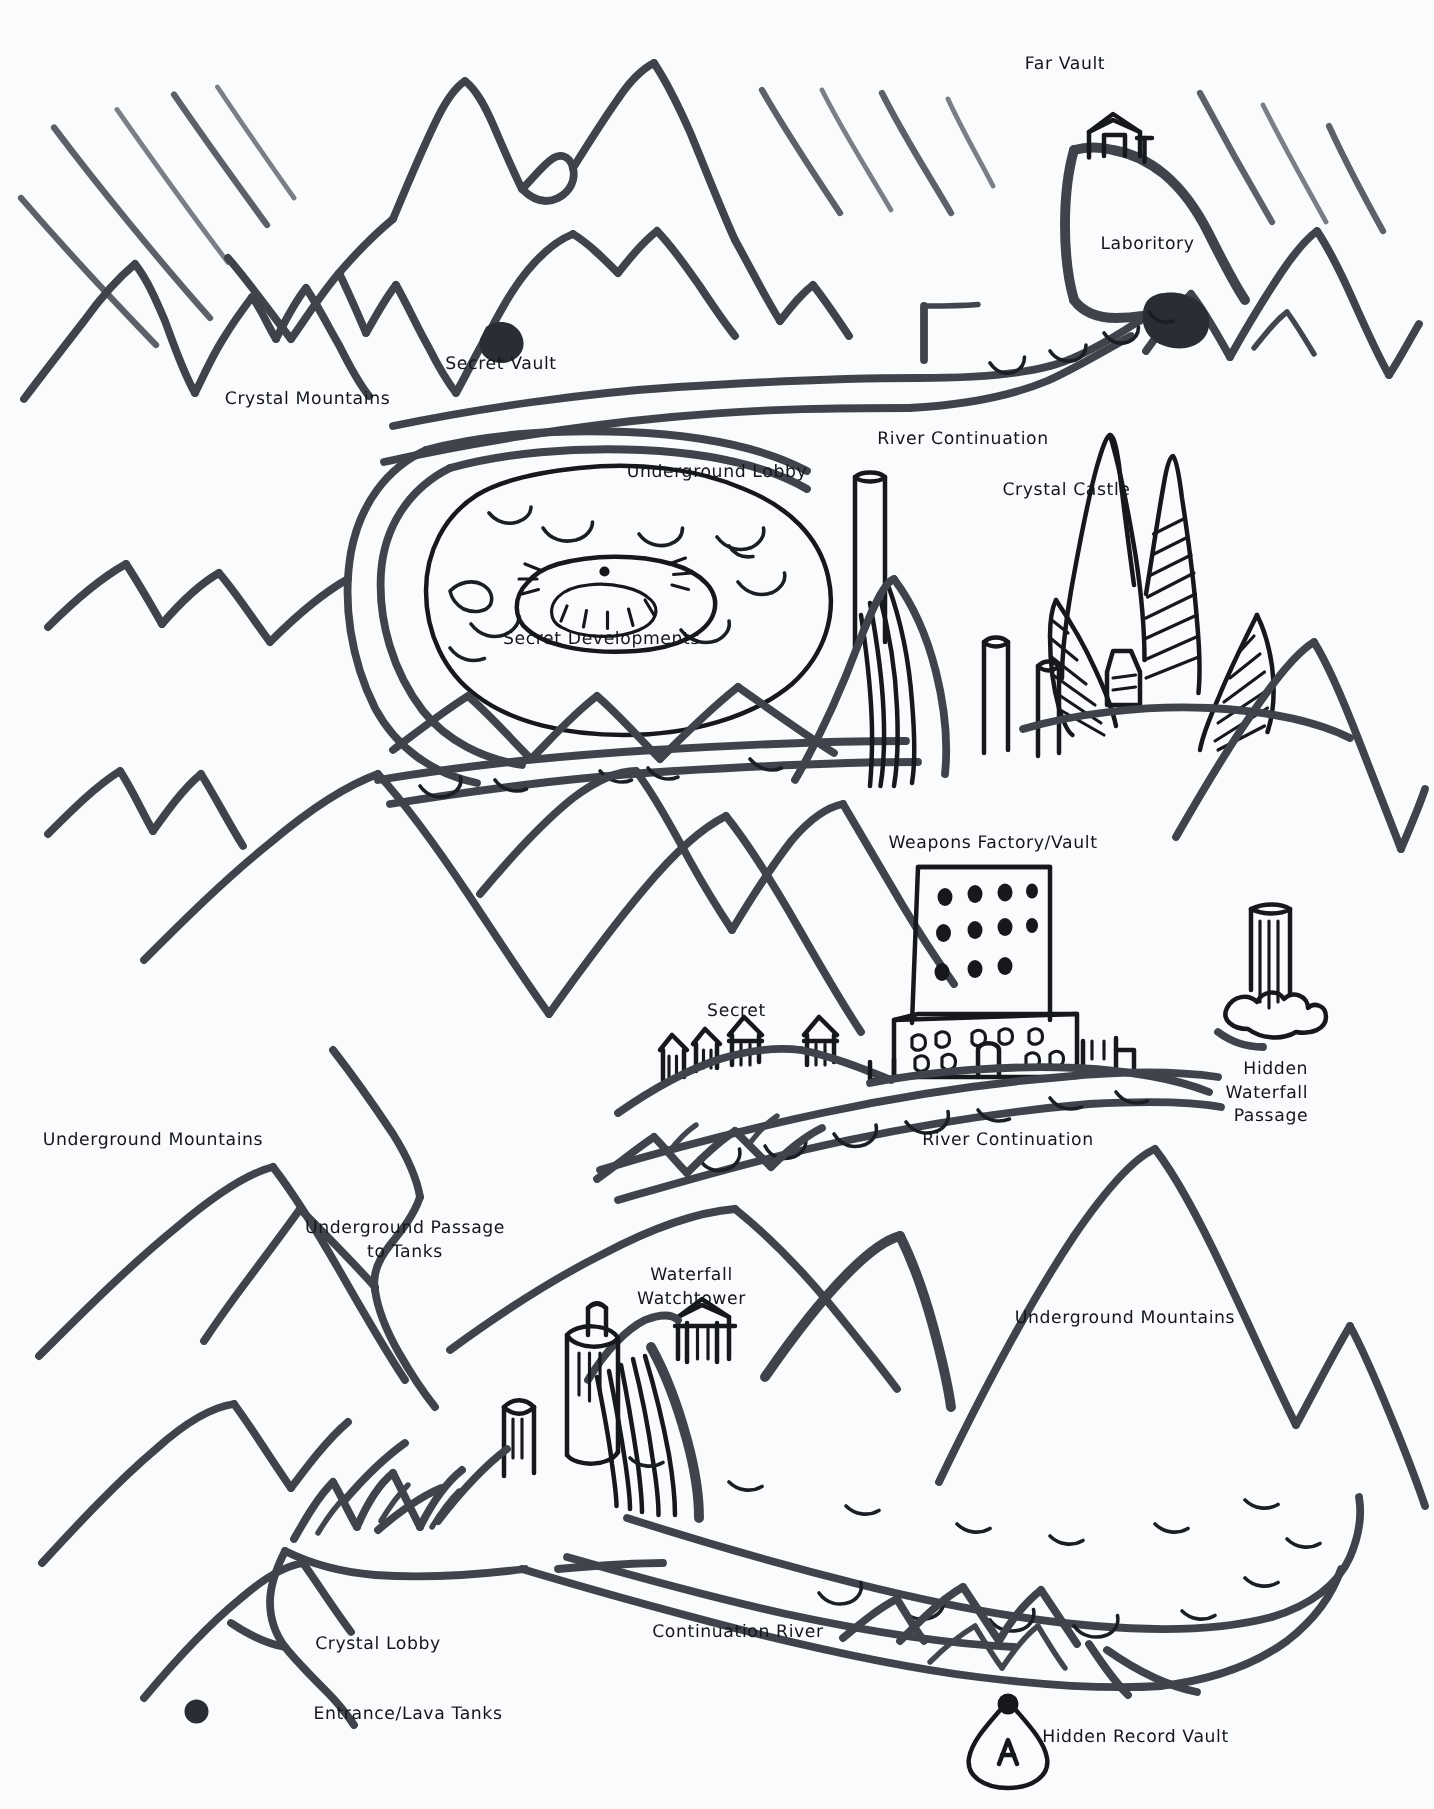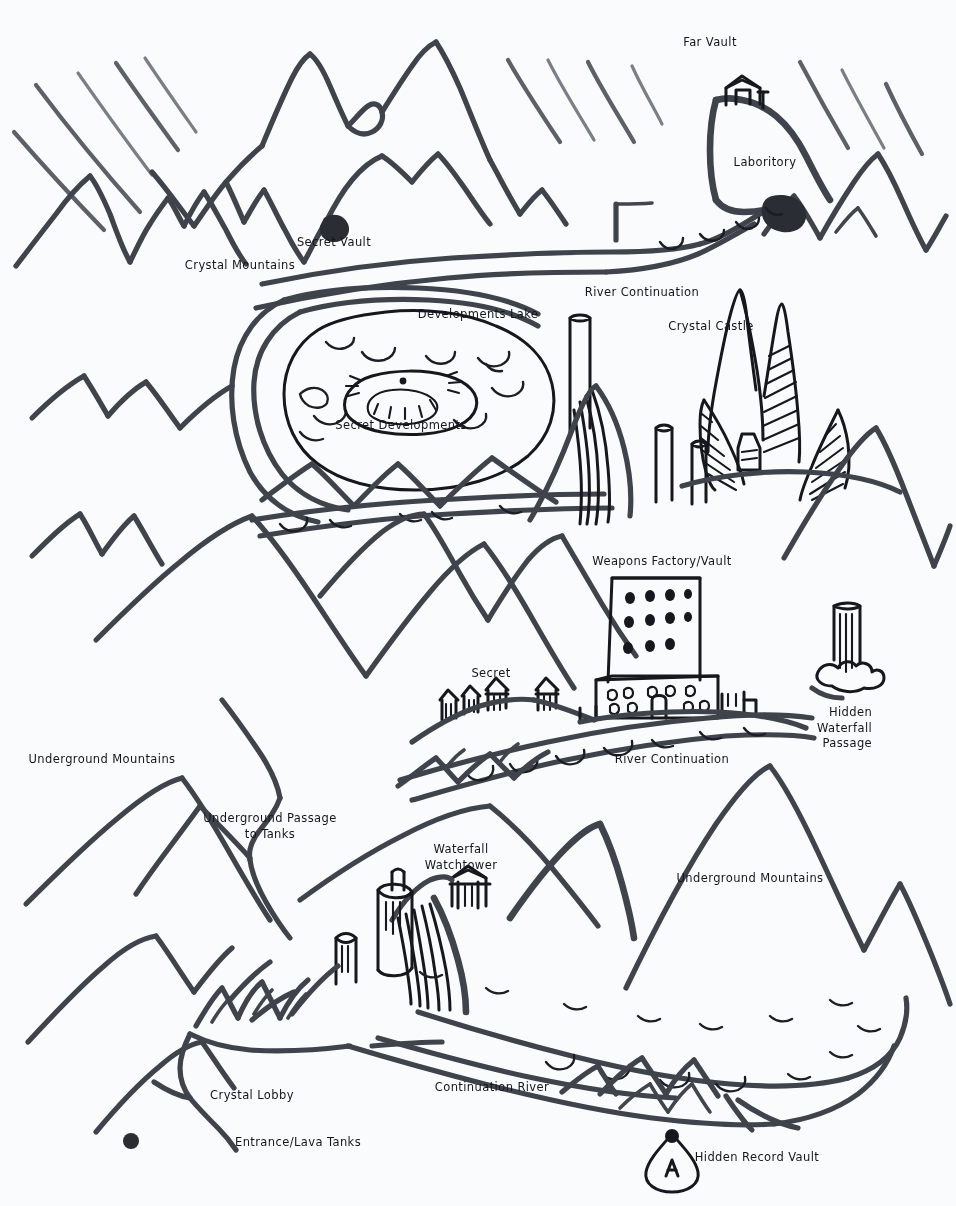--- a/index.html
+++ b/index.html
@@ -527,35 +527,35 @@
       <circle cx="672" cy="1136" r="7" fill="#16181d"></circle>
       <path class="ink-d" d="M666,1176 L672,1160 L678,1176"></path>
       <path class="ink-d" d="M668,1170 L676,1170"></path>
     </g>
 
   </svg>
 
   <div class="maplabel" style="left:710px;top:35px;">Far Vault</div>
   <div class="maplabel" style="left:765px;top:135px;margin-top:20px;">Laboritory</div>
   <div class="maplabel" style="left:334px;top:193px;margin-top:42px;">Secret Vault</div>
-  <div class="maplabel" style="left:240px;top:258px;">Crystal Mountains</div>
+  <div class="maplabel" style="left:205px;top:258px;">Crystal Mountains</div>
   <div class="maplabel" style="left:642px;top:285px;">River Continuation</div>
-  <div class="maplabel" style="left:478px;top:307px;">Developments Lake</div>
+  <div class="maplabel" style="left:478px;top:307px;">Underground Lobby</div>
   <div class="maplabel" style="left:711px;top:319px;">Crystal Castle</div>
   <div class="maplabel" style="left:401px;top:418px;">Secret Developments</div>
   <div class="maplabel" style="left:662px;top:554px;">Weapons Factory/Vault</div>
   <div class="maplabel" style="left:491px;top:666px;">Secret</div>
   <div class="maplabel ml-left" style="left:817px;top:705px;">Hidden
 Waterfall
 Passage</div>
   <div class="maplabel" style="left:672px;top:752px;">River Continuation</div>
   <div class="maplabel" style="left:102px;top:752px;">Underground Mountains</div>
   <div class="maplabel" style="left:270px;top:811px;">Underground Passage
 to Tanks</div>
   <div class="maplabel" style="left:461px;top:842px;">Waterfall
 Watchtower</div>
   <div class="maplabel" style="left:750px;top:871px;">Underground Mountains</div>
   <div class="maplabel" style="left:252px;top:1088px;">Crystal Lobby</div>
   <div class="maplabel" style="left:492px;top:1080px;">Continuation River</div>
-  <div class="maplabel" style="left:298px;top:1135px;">Entrance/Lava Tanks</div>
+  <div class="maplabel" style="left:272px;top:1135px;">Entrance/Lava Tanks</div>
   <div class="maplabel" style="left:757px;top:1150px;">Hidden Record Vault</div>
 
 </div>
 
 </body></html>

